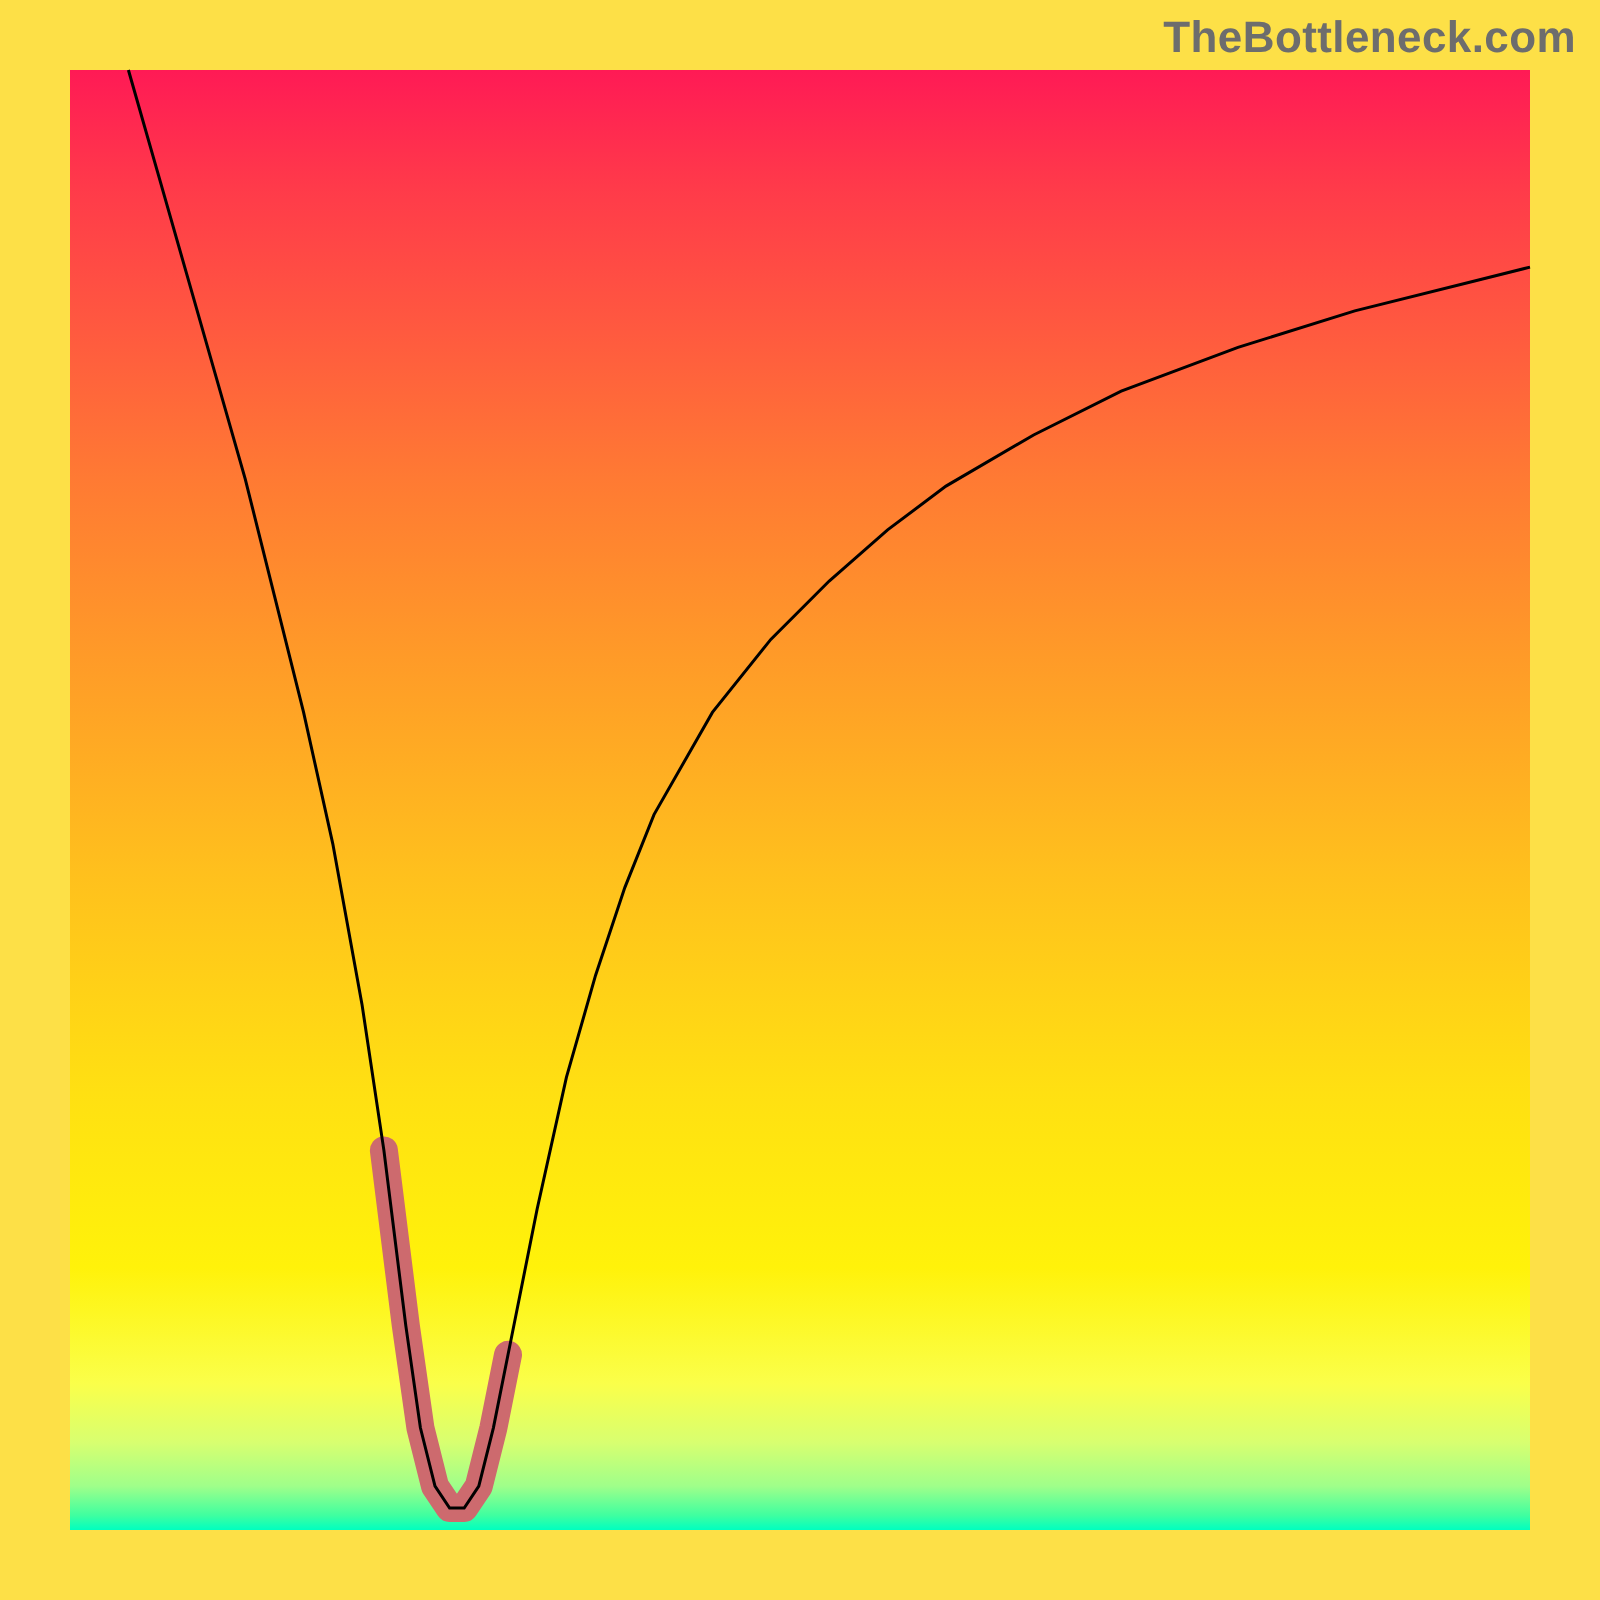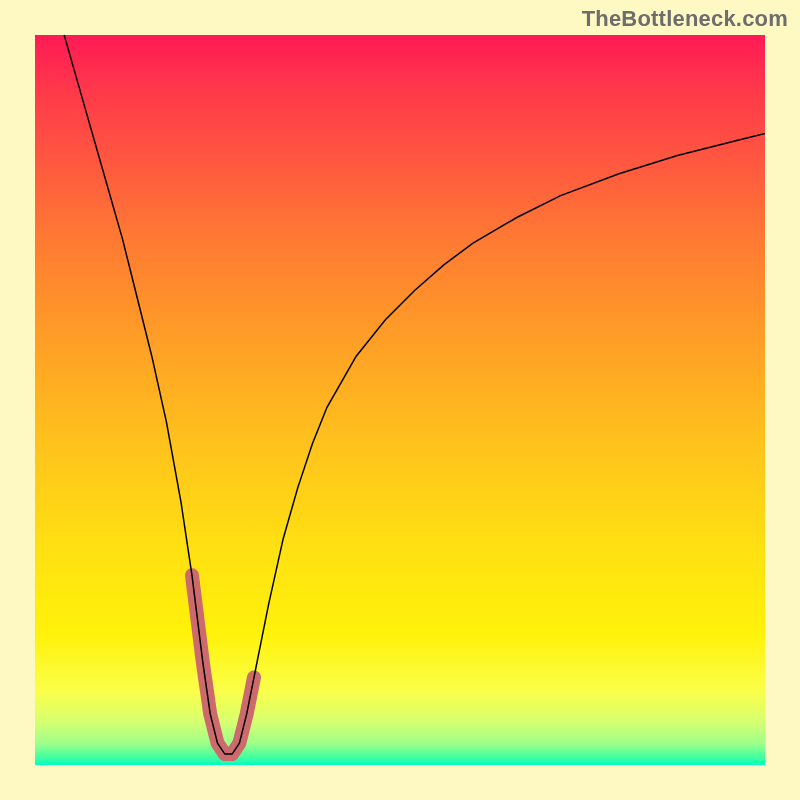--- a/index.html
+++ b/index.html
@@ -9,21 +9,21 @@
     height: 800px;
     background: #000;
     overflow: hidden;
   }
   .frame {
     position: absolute;
     left: 0;
     top: 0;
     width: 800px;
     height: 800px;
-    background: #fef9c3;
+    background: #fde047;
   }
   .plot {
     position: absolute;
     left: 35px;
     top: 35px;
     width: 730px;
     height: 730px;
     background: linear-gradient(to bottom,
       #ff1a55 0%,
       #ff3a4a 8%,

